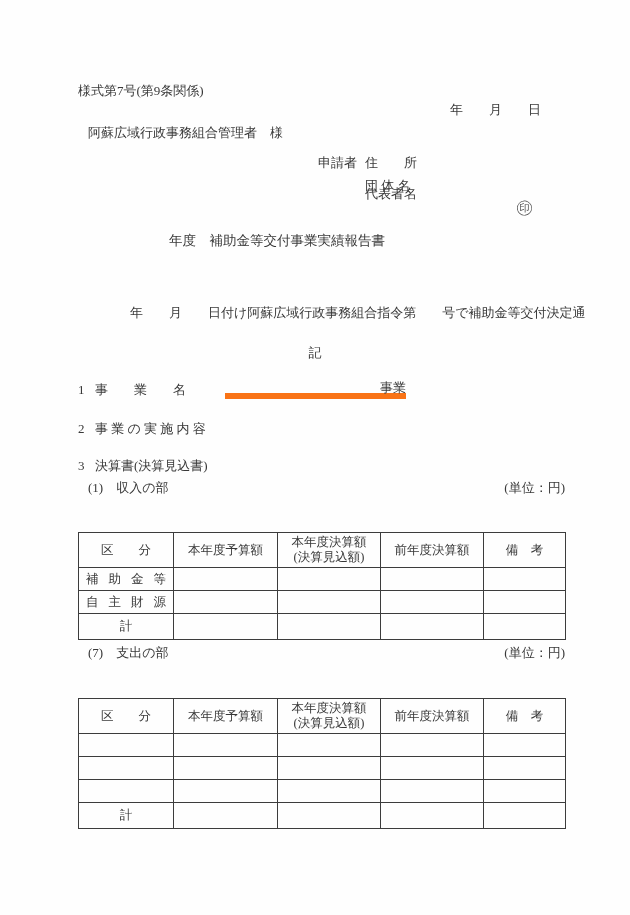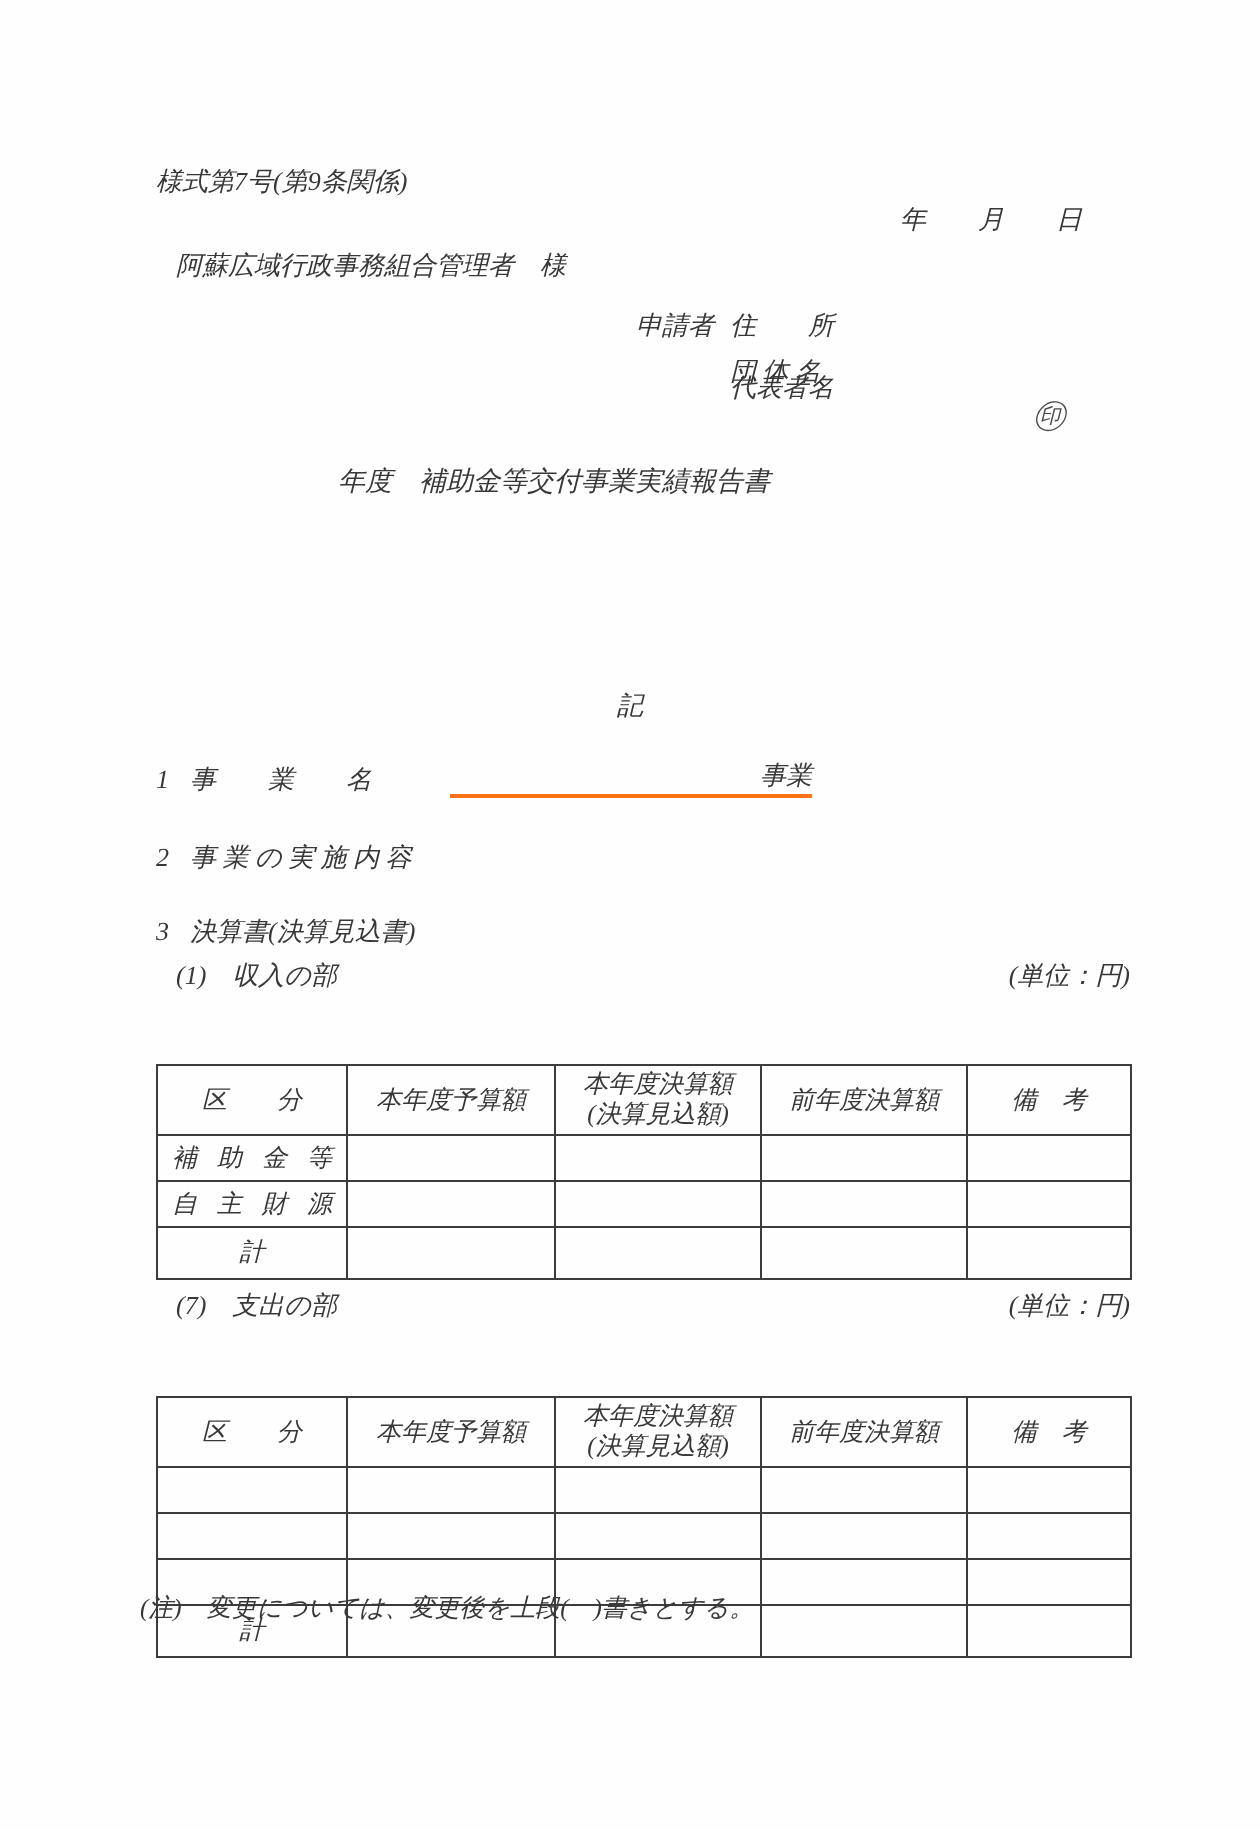--- a/index.html
+++ b/index.html
@@ -1,20 +1,20 @@
 <!DOCTYPE html>
 <html><head>
 <meta charset="utf-8">
 <style>
   * { margin:0; padding:0; box-sizing:border-box; }
   html,body { background:#ffffff; }
   body { font-family:"Liberation Serif","DejaVu Serif",serif; color:#383838; }
   #page {
     position:relative; width:630px; height:915px; margin:0 auto;
-    background:#fefefe; overflow:hidden;font-style:italic;
+    background:#fefefe; overflow:hidden;
   }
   .abs { position:absolute; white-space:pre; }
   .t   { font-size:13px; line-height:1.45; }
 
   
   #form-number { left:78px; top:82px; }
   #date-line   { left:450px; top:101px; }
   #addressee   { left:88px; top:124px; }
 
   #applicant-label { left:318px; top:154px; }
@@ -29,21 +29,21 @@
   #body-par .line { white-space:pre; font-size:13px; line-height:19px; }
 
   #ki-heading { left:0; top:344px; width:630px; text-align:center; }
 
   .item-no { position:absolute; left:78px; }
   .item-label { position:absolute; left:95px; }
   #item1-no { top:381px; }
   #item1-label { top:381px; }
   #item1-blank {
     position:absolute; left:225px; top:379px; width:181px; height:20px;
-    border-bottom:2px solid #f97316; text-align:right; white-space:pre; font-size:13px;
+    border-bottom:6px solid #f97316; text-align:right; white-space:pre; font-size:13px;
   }
   #item2-no,#item2-label { top:420px; }
   #item3-no,#item3-label { top:457px; }
 
   .table-caption-left { position:absolute; left:88px; }
   .table-caption-unit { position:absolute; right:65px; }
   #cap1-left,#cap1-unit { top:479px; }
   #cap2-left,#cap2-unit { top:644px; }
 
   table.fin { border-collapse:collapse; table-layout:fixed; width:487px; }
@@ -73,20 +73,21 @@
 
   <div id="applicant-label" class="abs t">申請者</div>
   <div id="applicant-address" class="abs t">住　　所</div>
   <div id="applicant-org" class="abs t">団 体 名</div>
   <div id="applicant-rep" class="abs t">代表者名</div>
   <div id="seal" class="abs">㊞</div>
 
   <div id="doc-title" class="abs">年度　補助金等交付事業実績報告書</div>
 
   <div id="body-par" class="abs">
+    <div class="line">　　　　年　　月　　日付け阿蘇広域行政事務組合指令第　　号で補助金等交付決定通</div>
   </div>
 
   <div id="ki-heading" class="abs t">記</div>
 
   <span id="item1-no" class="abs t item-no">1</span>
   <span id="item1-label" class="abs t item-label">事　　業　　名</span>
   <span id="item1-blank">事業</span>
 
   <span id="item2-no" class="abs t item-no">2</span>
   <span id="item2-label" class="abs t item-label">事 業 の 実 施 内 容</span>
@@ -147,15 +148,14 @@
         <td class="rowlabel"></td>
         <td></td><td></td><td></td><td></td>
       </tr>
       <tr class="sumrow">
         <td class="rowlabel sum">計</td>
         <td></td><td></td><td></td><td></td>
       </tr>
     </tbody></table>
   </div>
 
-  <div id="note-line" class="abs">(注)　変更については、変更後を上段(　)書きとする。</div>
 
 </div>
 
 </body></html>

